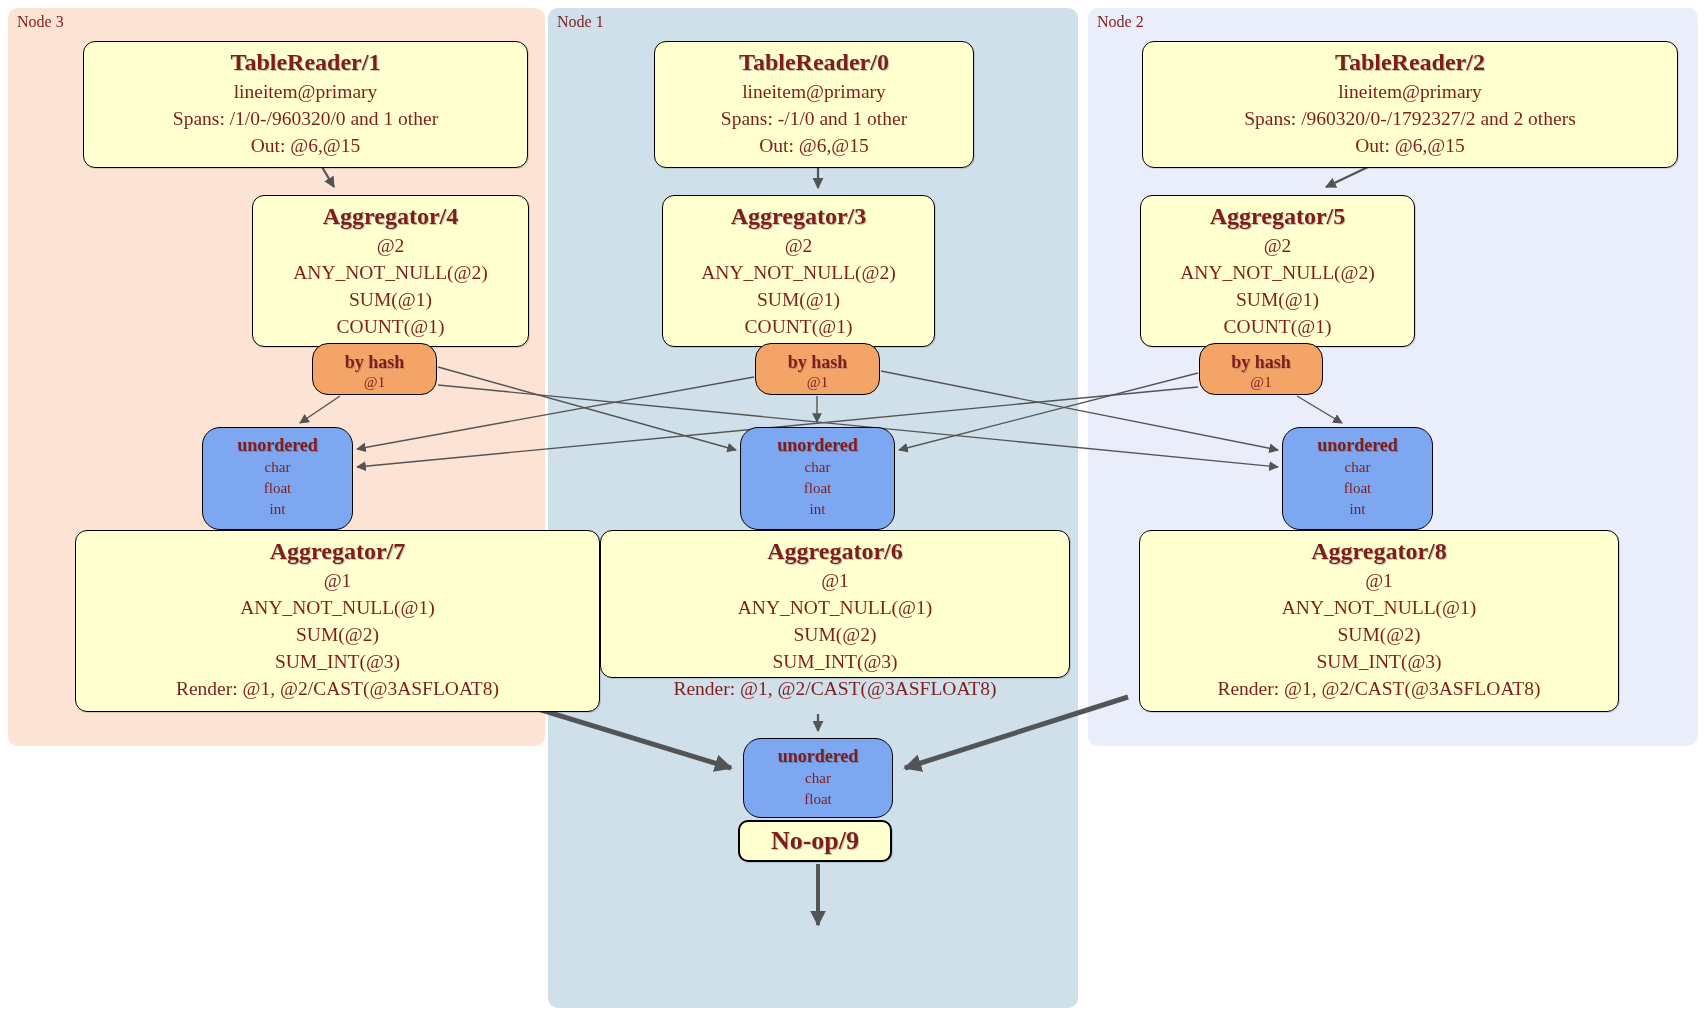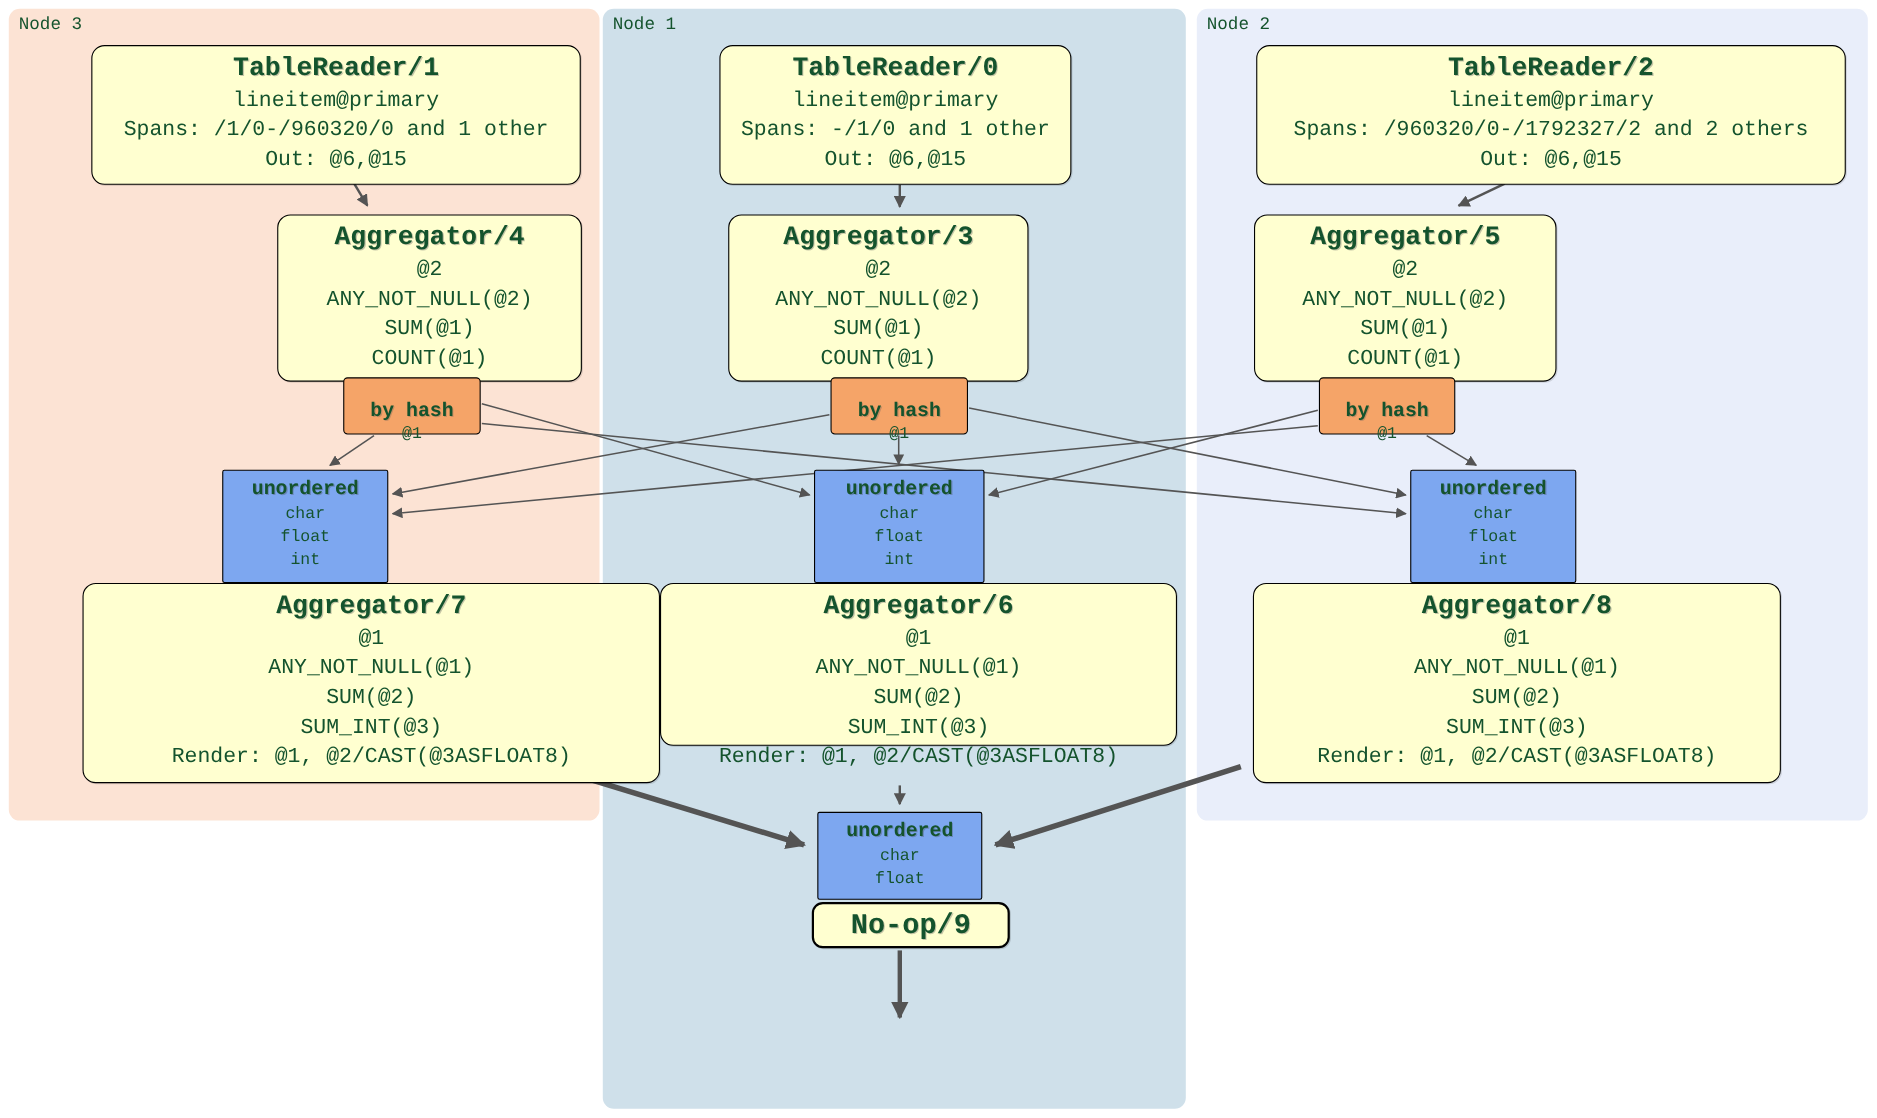--- a/index.html
+++ b/index.html
@@ -1,21 +1,21 @@
 <!DOCTYPE html>
 <html style="--node3-bg: #fce3d4; --node1-bg: #cfe0ea; --node2-bg: #e9eefa; --operator-fill: #ffffd0; --router-fill: #f5a468; --sync-fill: #7da7f0; --edge-color: #545454; --border-color: #000000;"><head>
 <meta charset="utf-8">
 <style>
   html,body { margin:0; padding:0; background:#ffffff; }
   #stage {
     position:relative;
     width:1706px; height:1016px;
     overflow:hidden;
-    font-family:Liberation Mono, monospace;
-    color:#14532d;
+    font-family:Liberation Serif, serif;
+    color:#7f1d1d;
   }
   .group {
     position:absolute;
     border-radius:10px;
   }
   #group-node3 { left:8px;   top:8px; width:537px; height:738px; background:var(--node3-bg); }
   #group-node1 { left:548px; top:8px; width:530px; height:1000px; background:var(--node1-bg); }
   #group-node2 { left:1088px;top:8px; width:610px; height:738px; background:var(--node2-bg); }
   .group-label {
     position:absolute; top:3px; left:9px;
@@ -24,26 +24,26 @@
   #edge-layer { position:absolute; left:0; top:0; z-index:2; }
   .op, .router, .sync, .terminal {
     position:absolute; z-index:3; box-sizing:border-box;
     text-align:center; background:var(--operator-fill);
     border:1.5px solid var(--border-color);
   }
   .op { border-radius:12px; padding-top:5px; box-shadow:1px 1px 0 rgba(0,0,0,0.12);margin-left:15px; }
   .op-title { font-size:24px; font-weight:bold; line-height:31px; text-shadow:1px 1px 0 rgba(90,90,90,0.35); }
   .op-row { font-size:19.5px; line-height:27px; white-space:nowrap; }
   .router {
-    background:var(--router-fill); border-radius:4px; height:52px; padding-top:20px;
+    background:var(--router-fill); border-radius:16px; height:52px; padding-top:8px;
   }
   .router-title { font-size:18px; font-weight:bold; line-height:21px; text-shadow:1px 1px 0 rgba(90,90,90,0.3); }
   .router-detail { font-size:15px; line-height:19px; }
   .sync {
-    background:var(--sync-fill); border-radius:2px; padding-top:6px;
+    background:var(--sync-fill); border-radius:18px; padding-top:6px;
   }
   .sync-title { font-size:18px; font-weight:bold; line-height:23px; text-shadow:1px 1px 0 rgba(60,60,60,0.3); }
   .sync-row { font-size:15px; line-height:21px; }
   .terminal {
     border-radius:10px; border-width:2px;
     display:flex; align-items:center; justify-content:center;
     font-size:26px; font-weight:bold;
     box-shadow:1px 1px 0 rgba(0,0,0,0.15);
     text-shadow:1px 1px 0 rgba(90,90,90,0.35);
   }
@@ -198,17 +198,17 @@
     <div class="op-row">SUM_INT(@3)</div>
     <div class="op-row">Render: @1, @2/CAST(@3ASFLOAT8)</div>
   </div>
 
   <div class="sync" style="left:743px;top:738px;width:150px;height:80px">
     <div class="sync-title">unordered</div>
     <div class="sync-row">char</div>
     <div class="sync-row">float</div>
   </div>
 
-  <div class="terminal" style="left:738px;top:820px;width:180px;height:42px">
+  <div class="terminal" style="left:738px;top:820px;width:154px;height:42px">
     <span>No-op/9</span>
   </div>
 
 </div>
 
 </body></html>

